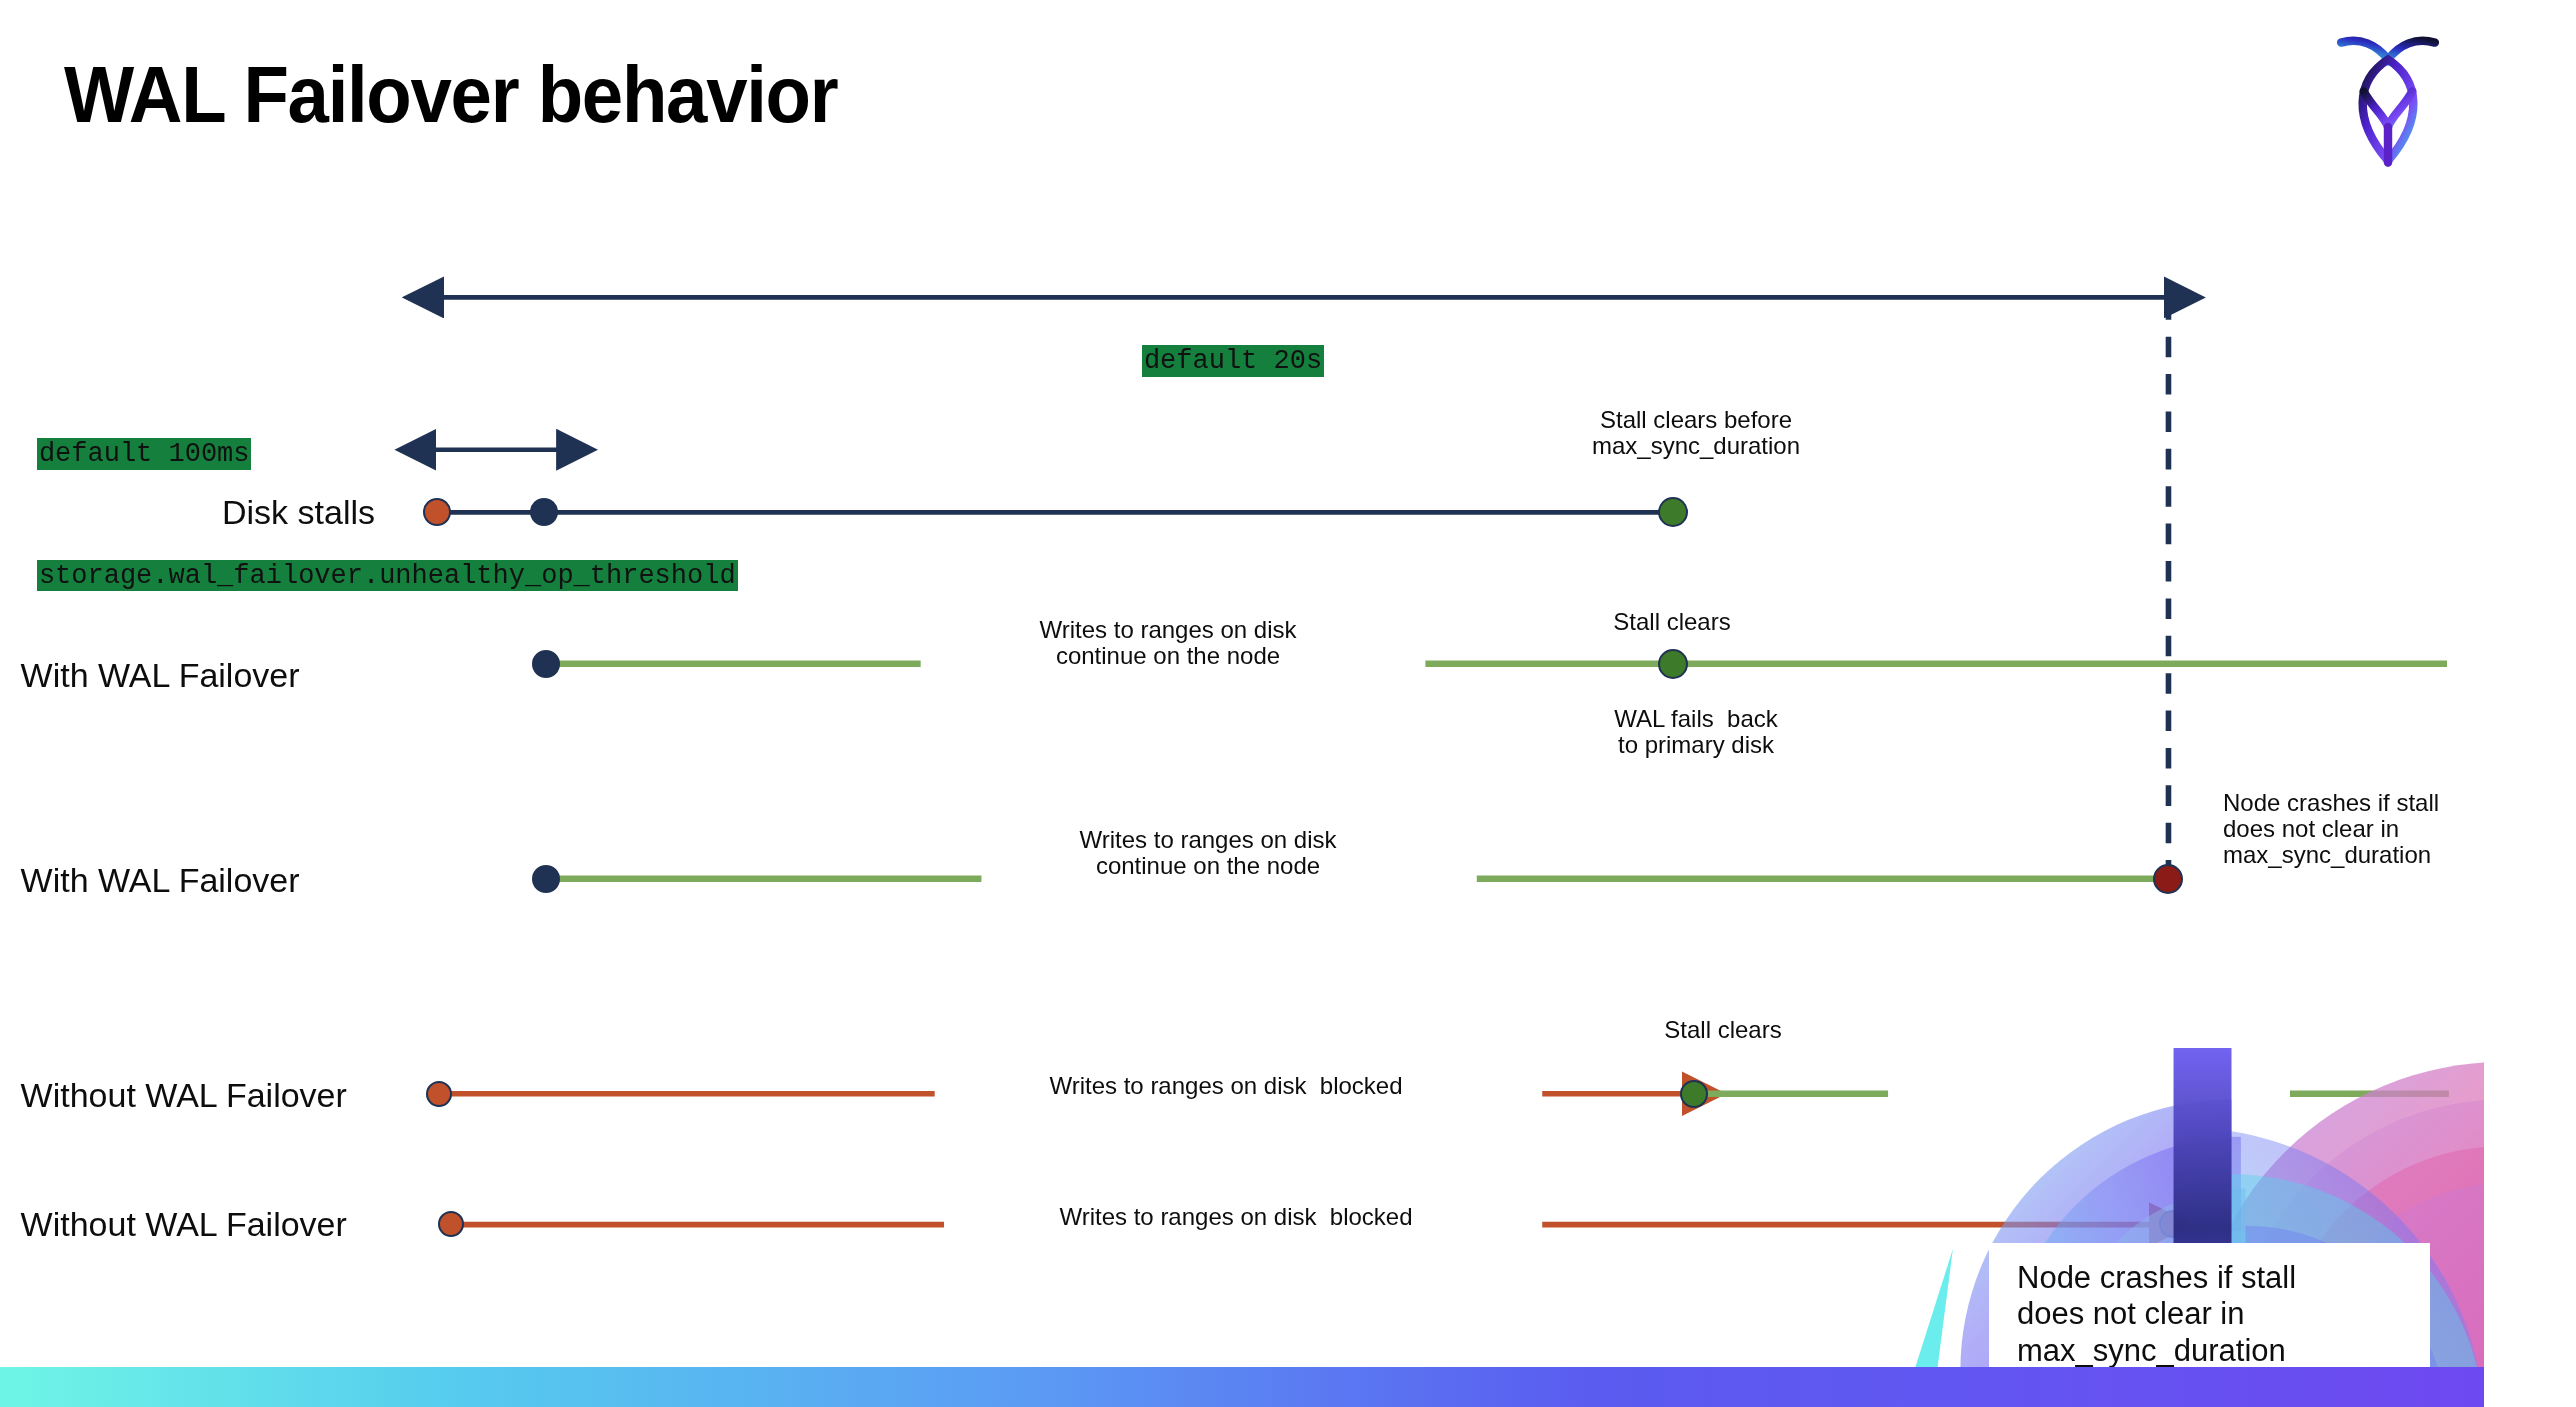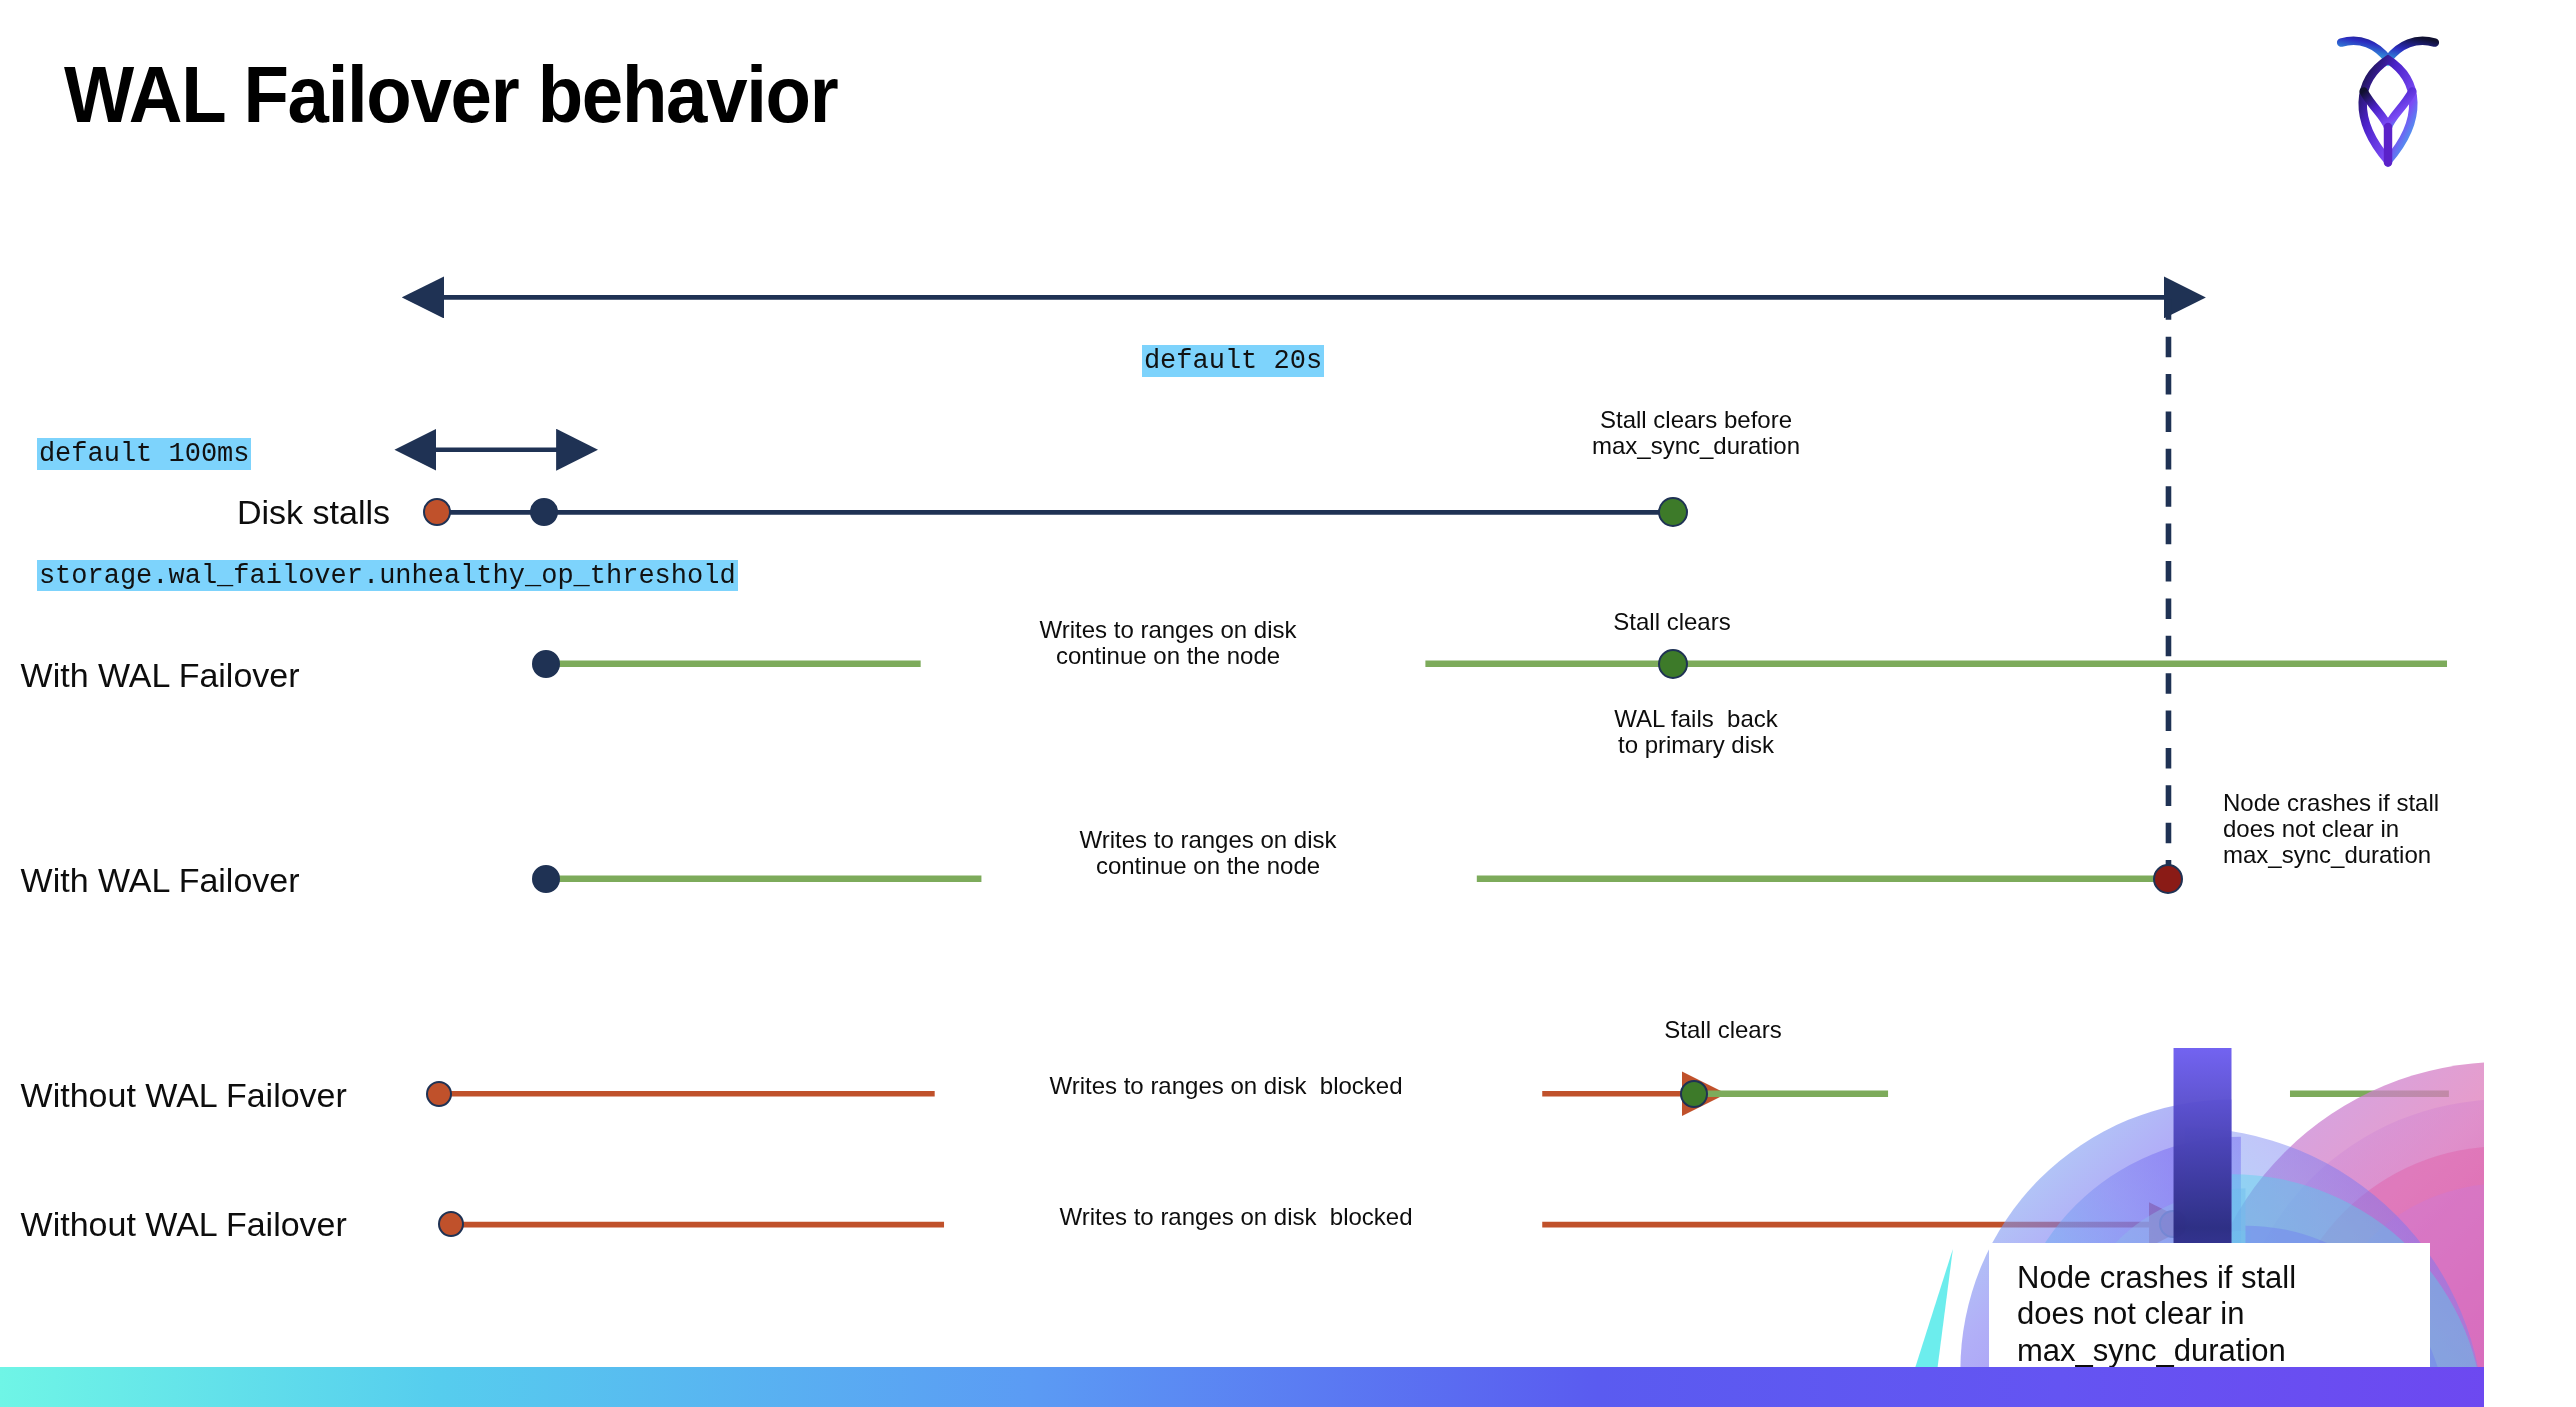--- a/index.html
+++ b/index.html
@@ -59,21 +59,21 @@
   }
   .lbl.center { transform: translateX(-50%); text-align: center; }
   .code {
     position: absolute;
     font-family: "Liberation Mono", "DejaVu Sans Mono", monospace;
     font-size: 27px;
     line-height: 1.50;
     color: #111111;
     white-space: pre;
   }
-  .code span { background: #7dd3fc; padding: 0.9px 1.9px; }
+  .code span { background: #15803d; padding: 0.9px 1.9px; }
 
   .rowlbl {
     position: absolute;
     font-size: 34px;
     color: #0d0d0d;
     white-space: nowrap;
     transform: translateY(-50%);
   }
 
   
@@ -173,21 +173,21 @@
 
   <div class="code" style="left:1142px; top:260px;">
     <div><span>default 20s</span></div>
   </div>
 
   <div class="code" style="left:37px; top:353px;">
     <div><span>default 100ms</span></div>
     <div><span>storage.wal_failover.unhealthy_op_threshold</span></div>
   </div>
 
-  <div class="rowlbl" style="left:237px; top:512px;">Disk stalls</div>
+  <div class="rowlbl" style="left:222px; top:512px;">Disk stalls</div>
   <div class="rowlbl" style="left:20.6px; top:675px;">With WAL Failover</div>
   <div class="rowlbl" style="left:20.6px; top:880px;">With WAL Failover</div>
   <div class="rowlbl" style="left:20.6px; top:1095px;">Without WAL Failover</div>
   <div class="rowlbl" style="left:20.6px; top:1224px;">Without WAL Failover</div>
 
   <div class="dot" style="left:437px; top:512px; width:28px; height:28px; background:#C0512B;"></div>
   <div class="dot" style="left:544px; top:512px; width:28px; height:28px; background:#1F3254; border-color:#1F3254;"></div>
   <div class="dot" style="left:1673px; top:512px; width:30px; height:30px; background:#3D7A29;"></div>
 
   <div class="dot" style="left:546px; top:664px; width:28px; height:28px; background:#1F3254; border-color:#1F3254;"></div>

